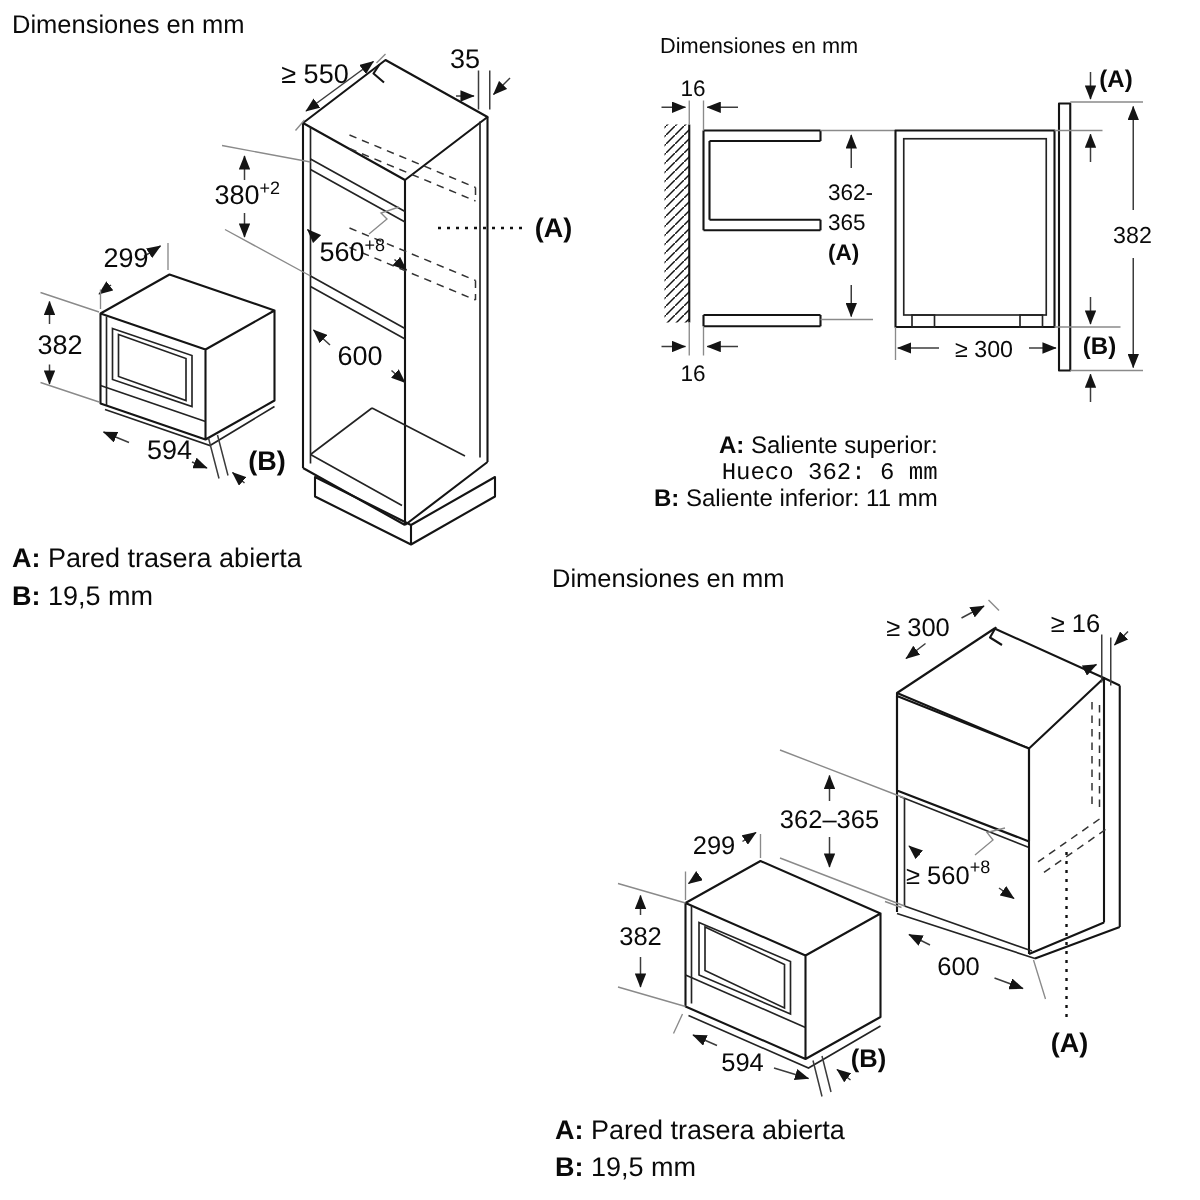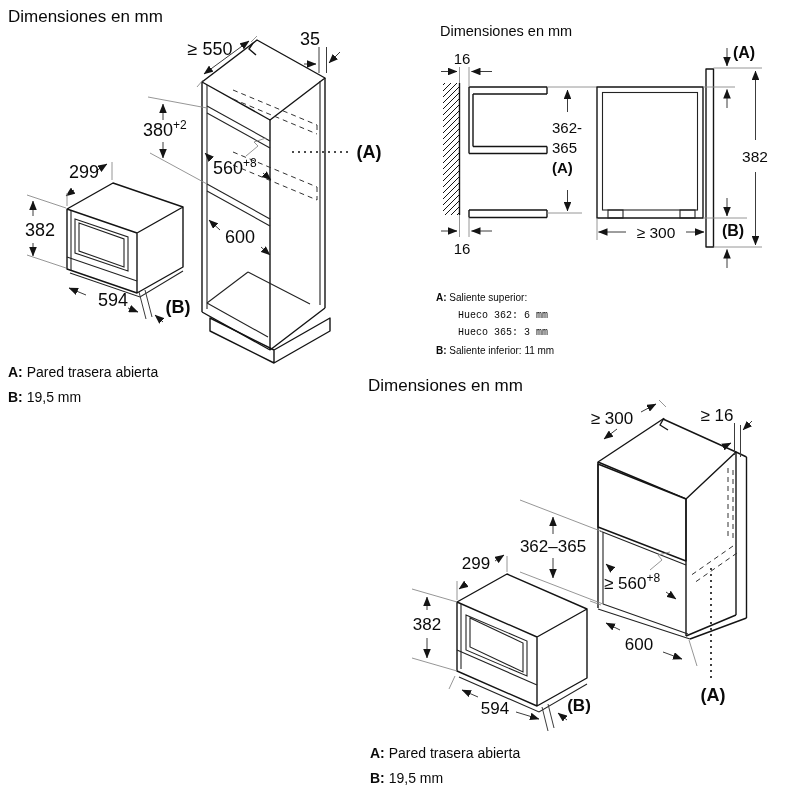--- a/index.html
+++ b/index.html
@@ -1,22 +1,22 @@
 <!DOCTYPE html>
 <html><head>
 <meta charset="utf-8">
 <style>
   html,body{margin:0;padding:0;background:#fff;}
   .canvas{position:relative;width:800px;height:800px;background:#fff;overflow:hidden;
           font-family:"Liberation Sans",sans-serif;color:#0a0a0a;}
   .title{position:absolute;font-size:17px;color:#0a0a0a;white-space:nowrap;}
   .title.small{font-size:14.5px;}
   .notes{position:absolute;white-space:nowrap;}
-  .notes .nl{font-size:14px;line-height:25px;}
-  .notes.small .nl{font-size:10px;line-height:17.5px;}
+  .notes .nl{font-size:18px;line-height:25px;}
+  .notes.small .nl{font-size:16px;line-height:17.5px;text-align:right;}
   .nk{font-weight:bold;}
   .ind{padding-left:22px;font-family:Liberation Mono, monospace;}
   svg{position:absolute;left:0;top:0;}
   svg text{font-family:"Liberation Sans",sans-serif;fill:#0a0a0a;}
   .b{font-weight:bold;}
   .o{stroke:#141414;stroke-width:1.4;fill:none;stroke-linejoin:round;}
   .of{stroke:#141414;stroke-width:1.4;fill:#fff;stroke-linejoin:round;}
   .i{stroke:#232323;stroke-width:1.1;fill:none;}
   .d{stroke:#3c3c3c;stroke-width:1;fill:none;}
   .e{stroke:#8a8a8a;stroke-width:0.9;fill:none;}
@@ -282,21 +282,20 @@
 <div class="title" style="left:368px;top:376px">Dimensiones en mm</div>
 
 <div class="notes" style="left:8px;top:360px">
   <div class="nl"><span class="nk">A:</span> <span>Pared trasera abierta</span></div>
   <div class="nl"><span class="nk">B:</span> <span>19,5 mm</span></div>
 </div>
 
 <div class="notes small" style="left:436px;top:289px">
   <div class="nl"><span class="nk">A:</span> <span>Saliente superior:</span></div>
   <div class="nl ind"><span>Hueco 362: 6 mm</span></div>
-  <div class="nl ind"><span>Hueco 365: 3 mm</span></div>
   <div class="nl"><span class="nk">B:</span> <span>Saliente inferior: 11 mm</span></div>
 </div>
 
 <div class="notes" style="left:370px;top:741px">
   <div class="nl"><span class="nk">A:</span> <span>Pared trasera abierta</span></div>
   <div class="nl"><span class="nk">B:</span> <span>19,5 mm</span></div>
 </div>
 
 </div>
 

